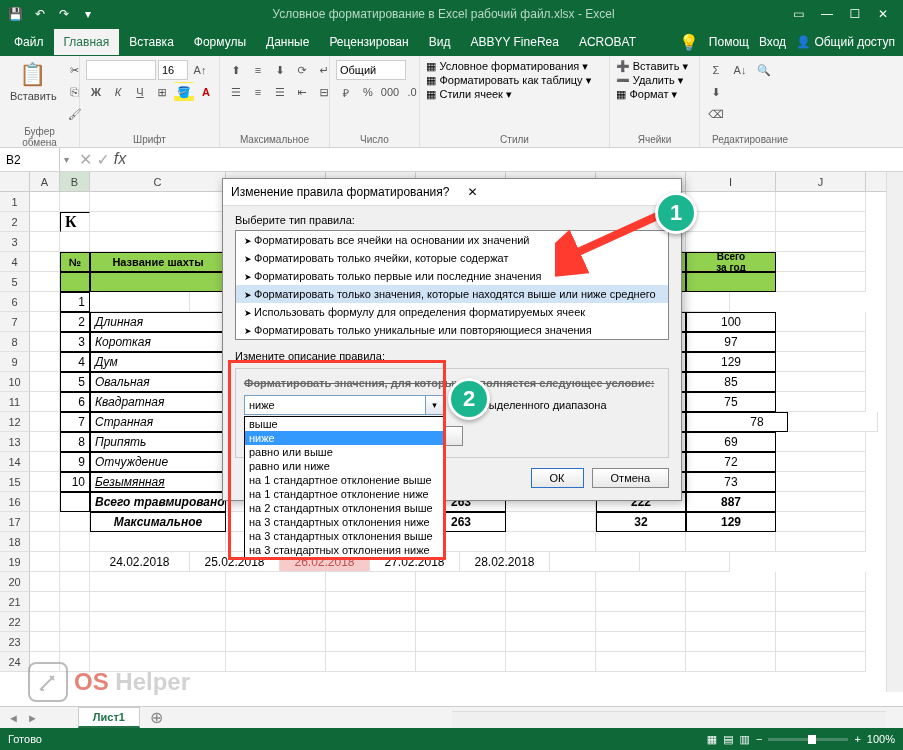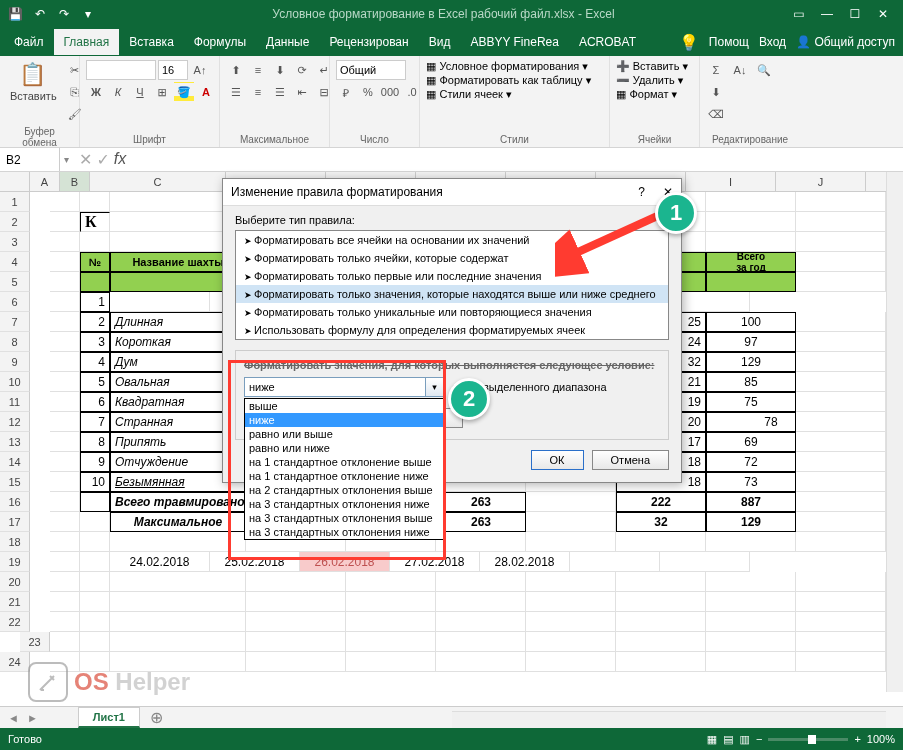--- a/index.html
+++ b/index.html
@@ -34,21 +34,21 @@
 .cell-row { display: flex; height: 20px; }
 .cell { border-right: 1px solid #e0e0e0; border-bottom: 1px solid #e0e0e0; font-size: 12px; padding: 0 4px; display: flex; align-items: center; overflow: hidden; white-space: nowrap; }
 .th-green { background: #92d050; font-weight: bold; border: 1px solid #000 !important; justify-content: center; text-align: center; font-size: 11px; }
 .td-border { border: 1px solid #000 !important; }
 .td-bold { font-weight: bold; }
 .td-center { justify-content: center; }
 .td-right { justify-content: flex-end; }
 .td-pink { background: #f8cbcb; color: #be5050; }
 .big-title { font-weight: bold; font-size: 16px; font-family: 'Times New Roman', serif; }
 .dialog { position: absolute; left: 222px; top: 178px; width: 460px; background: #f0f0f0; border: 1px solid #888; box-shadow: 2px 2px 10px rgba(0,0,0,0.3); z-index: 100; }
-.dlg-title { display: flex; justify-content: space-between; padding: 6px 8px; font-size: 12px; background: #fff; border-bottom: 1px solid #ddd; }
+.dlg-title { display: flex; padding: 6px 8px; font-size: 12px; background: #fff; border-bottom: 1px solid #ddd; }
 .dlg-title-right { display: flex; gap: 18px; }
 .dlg-body { padding: 8px 12px 12px; font-size: 11px; }
 .rule-list { border: 1px solid #888; background: #fff; margin: 4px 0 10px; }
 .rule-item { padding: 3px 8px; font-size: 11px; cursor: pointer; }
 .rule-item.sel { background: #d0e4f5; }
 .rule-item::before { content: "➤ "; font-size: 9px; }
 .desc-area { border: 1px solid #ccc; background: #f0f0f0; padding: 8px; position: relative; }
 .combo { border: 1px solid #7a9ebd; background: #fff; height: 20px; display: flex; align-items: center; padding: 0 4px; width: 200px; position: relative; font-size: 11px; }
 .combo-arrow { position: absolute; right: 0; top: 0; width: 18px; height: 100%; border-left: 1px solid #7a9ebd; background: linear-gradient(#fff,#e0e8f0); display: flex; align-items: center; justify-content: center; font-size: 9px; }
 .dropdown-list { position: absolute; top: 20px; left: -1px; width: 200px; background: #fff; border: 1px solid #000; z-index: 10; }
@@ -258,21 +258,21 @@
         <div class="row-header" style="height: 20px;">13</div>
         <div class="row-header" style="height: 20px;">14</div>
         <div class="row-header" style="height: 20px;">15</div>
         <div class="row-header" style="height: 20px;">16</div>
         <div class="row-header" style="height: 20px;">17</div>
         <div class="row-header" style="height: 20px;">18</div>
         <div class="row-header" style="height: 20px;">19</div>
         <div class="row-header" style="height: 20px;">20</div>
         <div class="row-header" style="height: 20px;">21</div>
         <div class="row-header" style="height: 20px;">22</div>
-        <div class="row-header" style="height: 20px; margin-left: 20px;">23</div>
+        <div class="row-header" style="height: 20px;">23</div>
         <div class="row-header" style="height: 20px;">24</div>
       </div>
     <div class="cells" id="cells">
         <div class="cell-row">
           <div class="cell" style="width: 30px;"></div>
           <div class="cell" style="width: 30px;"></div>
           <div class="cell" style="width: 136px;"></div>
           <div class="cell" style="width: 100px;"></div>
           <div class="cell" style="width: 90px;"></div>
           <div class="cell" style="width: 90px;"></div>
@@ -402,21 +402,21 @@
         </div>
         <div class="cell-row">
           <div class="cell" style="width: 30px;"></div>
           <div class="cell td-border td-right" style="width: 30px;">7</div>
           <div class="cell td-border" style="width: 136px; font-style: italic;">Странная</div>
           <div class="cell" style="width: 100px;"></div>
           <div class="cell" style="width: 90px;"></div>
           <div class="cell" style="width: 90px;"></div>
           <div class="cell" style="width: 90px;"></div>
           <div class="cell td-border td-right" style="width: 90px;">20</div>
-          <div class="cell td-border td-center" style="width: 90px; padding-left: 44px;">78</div>
+          <div class="cell td-border td-center" style="width: 102px; padding-left: 44px;">78</div>
           <div class="cell" style="width: 90px;"></div>
         </div>
         <div class="cell-row">
           <div class="cell" style="width: 30px;"></div>
           <div class="cell td-border td-right" style="width: 30px;">8</div>
           <div class="cell td-border" style="width: 136px; font-style: italic;">Припять</div>
           <div class="cell" style="width: 100px;"></div>
           <div class="cell" style="width: 90px;"></div>
           <div class="cell" style="width: 90px;"></div>
           <div class="cell" style="width: 90px;"></div>
@@ -568,23 +568,24 @@
       <span>✕</span>
     </div>
   </div>
   <div class="dlg-body">
     <div>Выберите тип правила:</div>
     <div class="rule-list" id="rulelist">
         <div class="rule-item">Форматировать все ячейки на основании их значений</div>
         <div class="rule-item">Форматировать только ячейки, которые содержат</div>
         <div class="rule-item">Форматировать только первые или последние значения</div>
         <div class="rule-item sel">Форматировать только значения, которые находятся выше или ниже среднего</div>
+        <div class="rule-item">Использовать формулу для определения форматируемых ячеек</div>
         <div class="rule-item">Форматировать только уникальные или повторяющиеся значения</div>
-        <div class="rule-item">Использовать формулу для определения форматируемых ячеек</div>
-      </div>
+      </div>
+    <div style="margin-bottom:6px">Измените описание правила:</div>
     <div class="desc-area">
       <div style="font-weight:bold;margin-bottom:6px"><span style="text-decoration:line-through;color:#666">Форматировать значения, для которых выполняется следующее условие:</span></div>
       <div style="display:flex;gap:8px;align-items:center">
         <div class="combo">
           <span>ниже</span>
           <span class="combo-arrow">▾</span>
           <div class="dropdown-list" id="ddlist">
               <div class="dd-item">выше</div>
               <div class="dd-item sel">ниже</div>
               <div class="dd-item">равно или выше</div>

